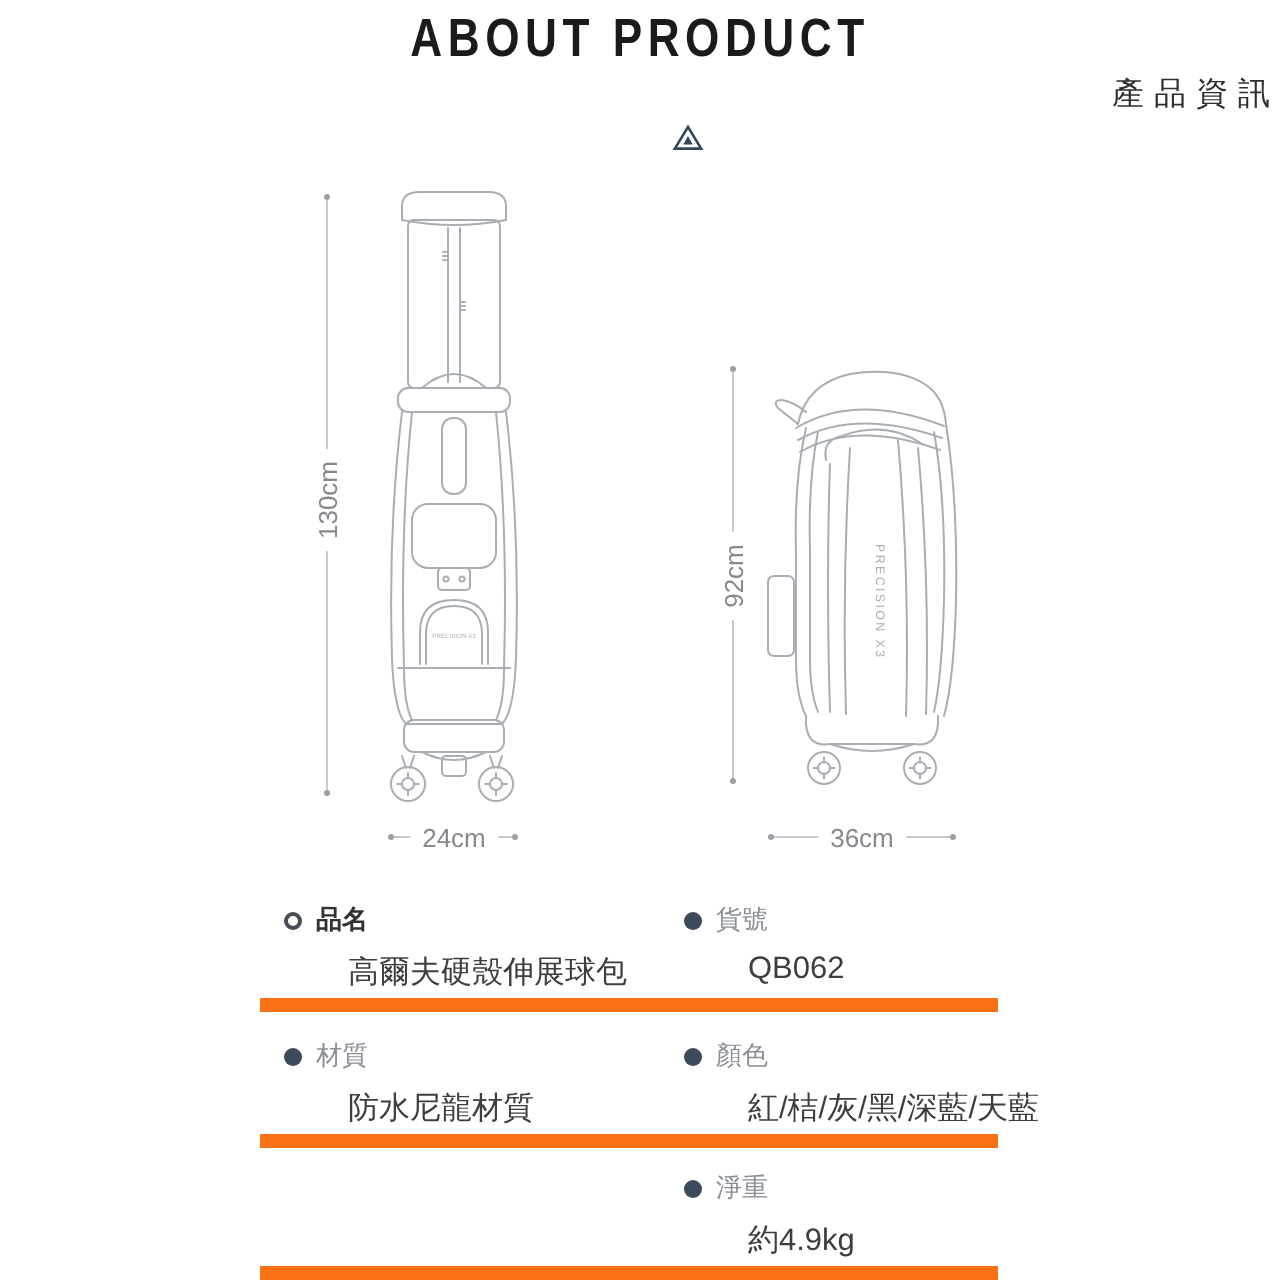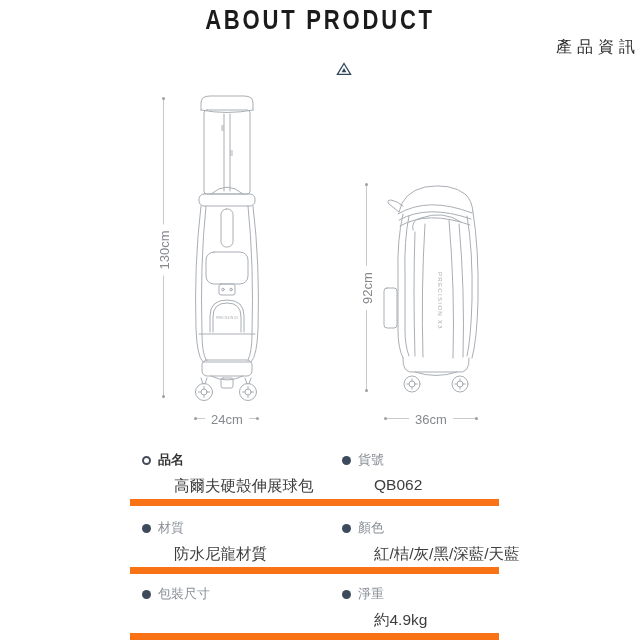--- a/index.html
+++ b/index.html
@@ -181,24 +181,20 @@
       <div class="spec-head">
         <span class="bullet"></span>
         <span>材質</span>
       </div>
       <div class="spec-value">防水尼龍材質</div>
     </div>
   </div>
 
   <div class="spec-row row-3">
     <div class="cell left">
-      <div class="spec-head">
-        <span class="bullet"></span>
-        <span>包裝尺寸</span>
-      </div>
     </div>
     <div class="cell right">
       <div class="spec-head">
         <span class="bullet"></span>
         <span>淨重</span>
       </div>
       <div class="spec-value">約4.9kg</div>
     </div>
   </div>
 

